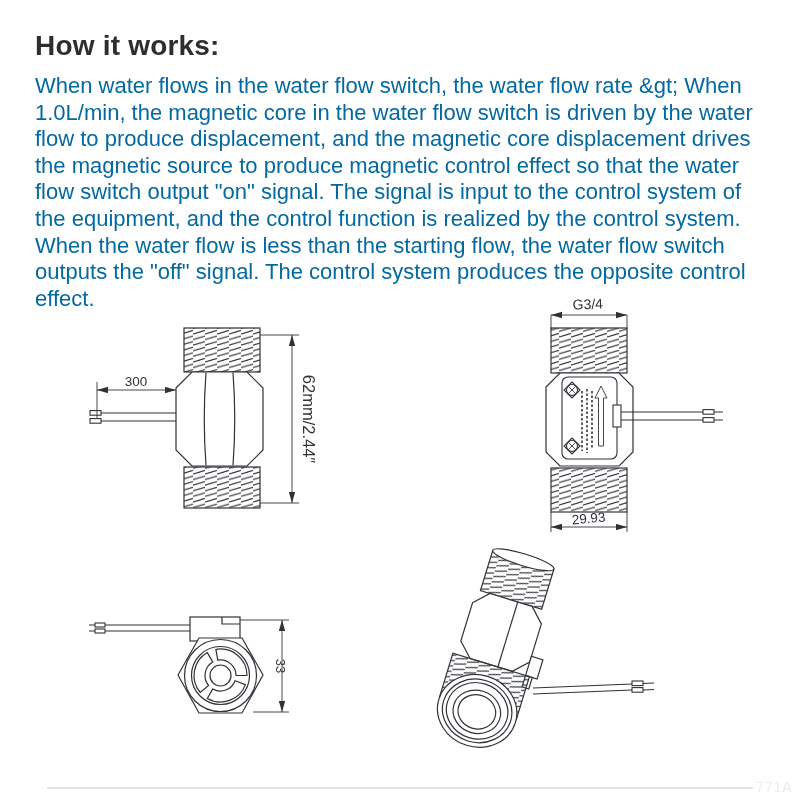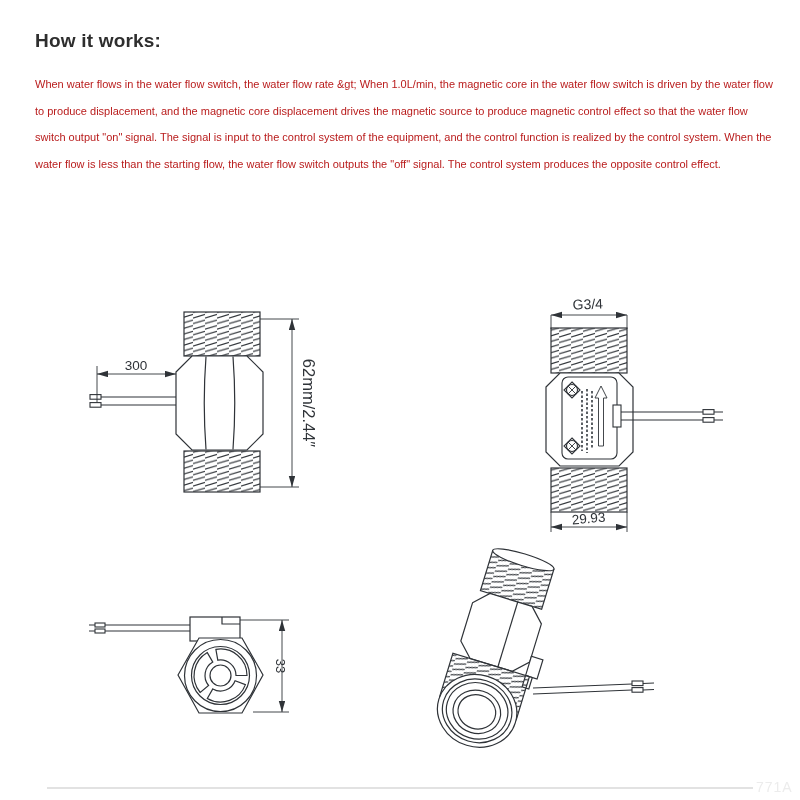--- a/index.html
+++ b/index.html
@@ -1,20 +1,20 @@
 <!DOCTYPE html>
 <html><head>
 <meta charset="utf-8">
 <style>
   html,body{margin:0;padding:0;background:#fff;}
   #page{position:relative;width:800px;height:800px;background:#ffffff;overflow:hidden;
         font-family:"Liberation Sans",sans-serif;color:#2d2d2d;}
   .content{position:absolute;left:35px;top:30px;width:740px;}
-  h1.howto{margin:0 0 19px 0;font-size:19px;font-weight:600;color:#2e2e2e;letter-spacing:.2px;}
-  p.desc{margin:0;width:738px;font-size:11px;line-height:26.6px;color:#b91c1c;}
+  h1.howto{margin:0 0 11px 0;font-size:28px;font-weight:600;color:#2e2e2e;letter-spacing:.2px;}
+  p.desc{margin:0;width:738px;font-size:22px;line-height:26.6px;color:#0369a1;}
   .drawing{position:absolute;}
   svg text{font-family:"Liberation Sans",sans-serif;fill:#2f3338;}
   .divider{position:absolute;left:47px;top:787px;width:706px;height:2px;background:#e2e2e2;}
   .watermark{position:absolute;left:756px;top:779px;font-size:14px;color:#ececec;letter-spacing:1px;}
 </style>
 </head>
 <body>
 
 <div id="page">
 
@@ -27,21 +27,21 @@
         <path d="M0,0 L11,3.2 L0,6.4 Z" fill="#2f3338"></path>
       </marker>
     </defs>
   </svg>
 
   <div class="content">
     <h1 class="howto">How it works:</h1>
     <p class="desc">When water flows in the water flow switch, the water flow rate &amp;gt; When 1.0L/min, the magnetic core in the water flow switch is driven by the water flow to produce displacement, and the magnetic core displacement drives the magnetic source to produce magnetic control effect so that the water flow switch output "on" signal. The signal is input to the control system of the equipment, and the control function is realized by the control system. When the water flow is less than the starting flow, the water flow switch outputs the "off" signal. The control system produces the opposite control effect.</p>
   </div>
 
-  <div class="drawing" style="left:85px;top:302px;width:230px;height:200px;">
+  <div class="drawing" style="left:85px;top:318px;width:230px;height:200px;">
     <svg width="230" height="200" viewBox="0 0 230 200">
       <g stroke="#2f3338" stroke-width="1.2" fill="none">
         <rect x="99" y="10" width="76" height="44" fill="url(#thr)"></rect>
         <path d="M91,70 L107,54 L162,54 L178,70 L178,132 L162,148 L107,148 L91,132 Z" fill="#fff"></path>
         <path d="M121,54.5 Q117.5,101 121,147.5"></path>
         <path d="M148,54.5 Q151.5,101 148,147.5"></path>
         <rect x="99" y="149" width="76" height="41" fill="url(#thr)"></rect>
       </g>
       <g stroke="#2f3338" stroke-width="1.1" fill="#fff">
         <path d="M16,95 H91" fill="none"></path>

